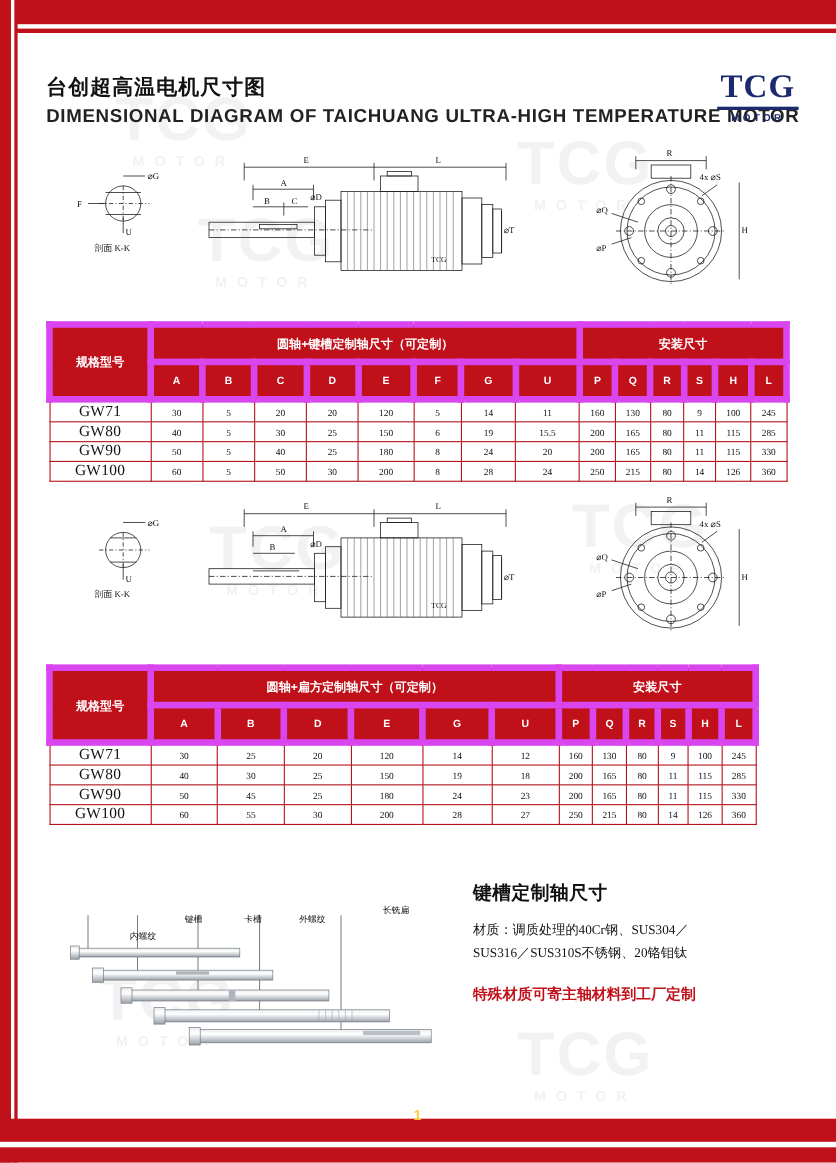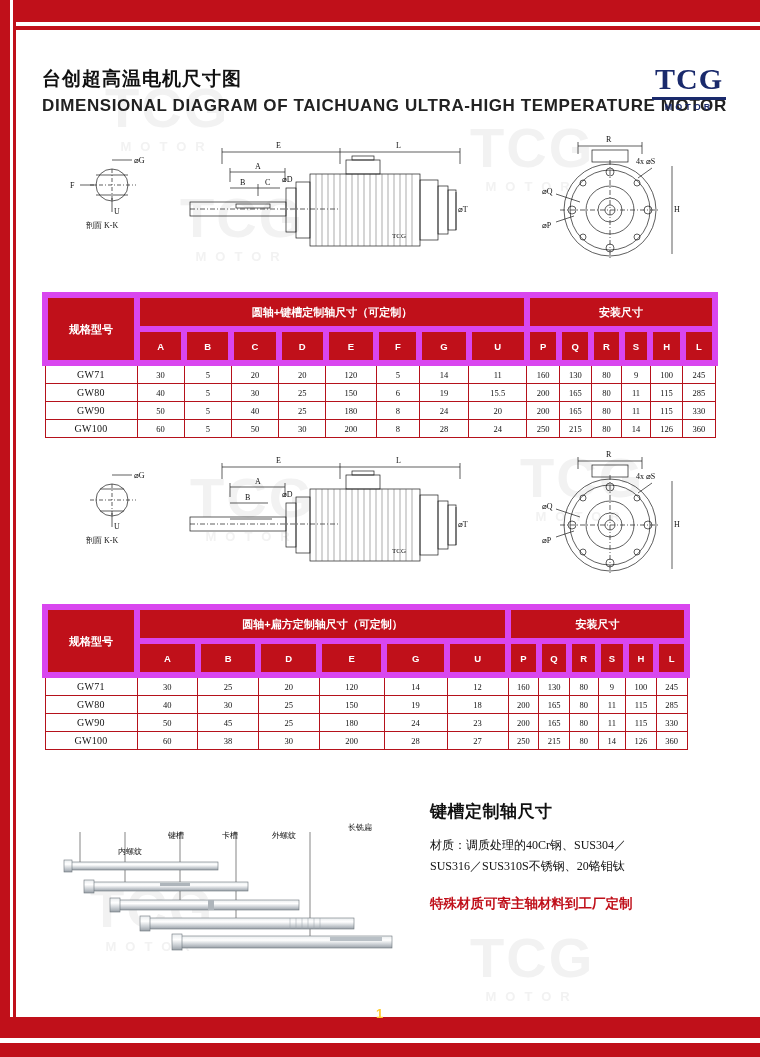--- a/index.html
+++ b/index.html
@@ -102,21 +102,21 @@
     background:#c0101a;
     color:#ffffff;
     font-family:"Liberation Sans", sans-serif;
     font-weight:bold;
     font-size:10px;
     border:6px solid #d946ef;
   }
   table.spec thead th.grp{font-size:11px;}
   table.spec thead th.sub{font-size:9.5px;}
   table.spec tbody td{height:17px;}
-  table.spec tbody td.model{font-size:10px;letter-spacing:.3px;}
+  table.spec tbody td.model{font-size:14px;letter-spacing:.3px;}
 
   
   .mat-title{
     position:absolute;left:430px;top:800px;
     font-size:17px;font-weight:bold;color:#111;letter-spacing:.5px;
   }
   .mat-body{
     position:absolute;left:430px;top:835px;width:300px;
     font-size:12px;color:#111;line-height:1.75;
     font-family:"Liberation Serif", serif;
@@ -555,21 +555,21 @@
           <td>200</td>
           <td>165</td>
           <td>80</td>
           <td>11</td>
           <td>115</td>
           <td>330</td>
         </tr>
         <tr>
           <td class="model">GW100</td>
           <td>60</td>
-          <td>38</td>
+          <td>55</td>
           <td>30</td>
           <td>200</td>
           <td>28</td>
           <td>27</td>
           <td>250</td>
           <td>215</td>
           <td>80</td>
           <td>14</td>
           <td>126</td>
           <td>360</td>

